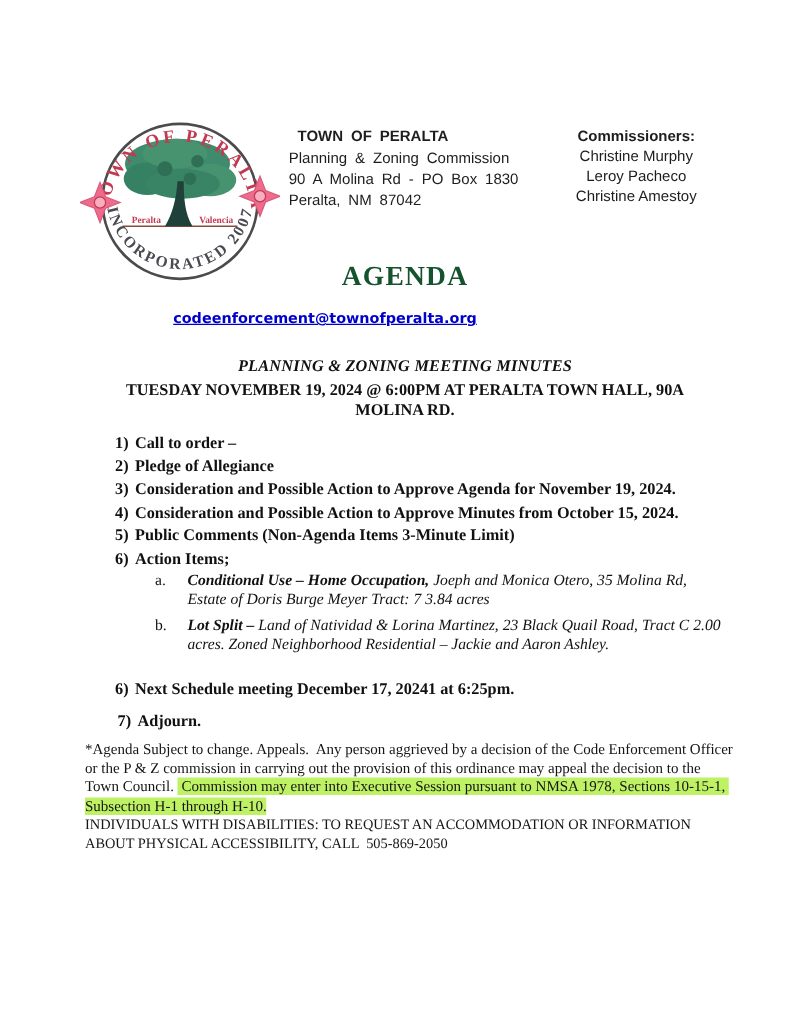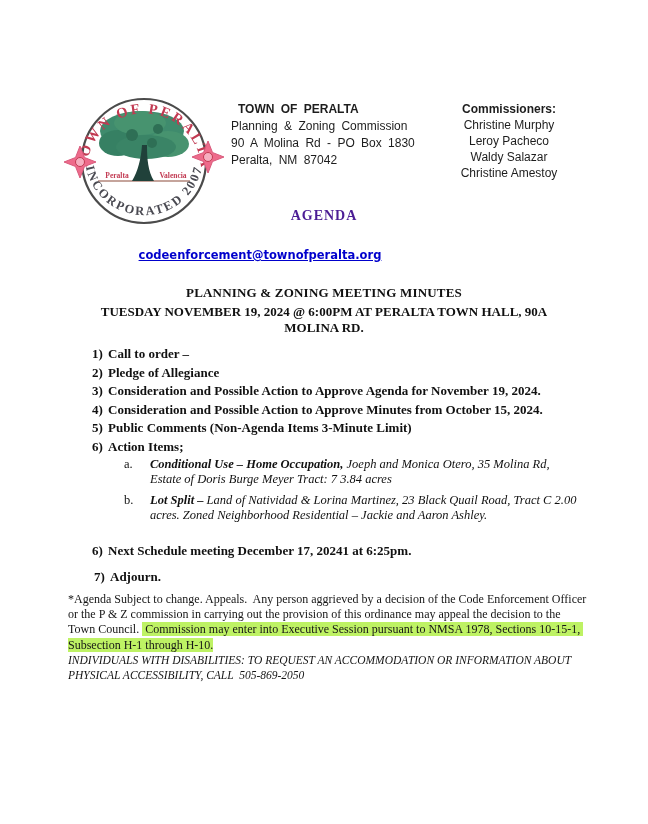--- a/index.html
+++ b/index.html
@@ -10,47 +10,47 @@
   .arc-top-text { font-family:"Liberation Serif", serif; font-size:14.5px; font-weight:bold; letter-spacing:2.5px; fill:#c23a52; }
   .arc-bot-text { font-family:"Liberation Serif", serif; font-size:12.5px; font-weight:bold; letter-spacing:2px; fill:#4a4a52; }
   .seal-label { font-family:"Liberation Serif", serif; font-size:7.5px; font-weight:bold; fill:#c23a52; }
 
   .org-block { position:absolute; left:231px; top:101px; font-family:"Liberation Sans", sans-serif; font-size:12px; line-height:17px; color:#1d1d1d; word-spacing:3px; }
   .org-name { font-weight:bold; padding-left:7px; }
 
   .comm-block { position:absolute; left:426px; top:101px; width:166px; text-align:center; font-family:"Liberation Sans", sans-serif; font-size:12px; line-height:16px; color:#1d1d1d; }
   .comm-label { font-weight:bold;text-align:center; }
 
-  .agenda-title { position:absolute; left:0; top:208px; width:648px; text-align:center; font-size:14px; font-weight:bold; letter-spacing:1px; color:#4c1d95; }
+  .agenda-title { position:absolute; left:0; top:208px; width:648px; text-align:center; font-size:22px; font-weight:bold; letter-spacing:1px; color:#14532d; }
 
   .email-row { position:absolute; left:0; top:245px; width:520px; text-align:center; }
   .email-link { font-family:"DejaVu Sans", sans-serif; font-size:11.5px; font-weight:bold; color:#0000cc; text-decoration:underline; cursor:pointer; }
 
   .meeting-block { position:absolute; left:96px; top:285px; width:456px; text-align:center; }
-  .meeting-title { font-size:13px; font-weight:bold; letter-spacing:.2px; }
+  .meeting-title { font-size:13px; font-weight:bold; font-style:italic; letter-spacing:.2px; }
   .meeting-datetime { margin-top:3px; font-size:13px; font-weight:bold; line-height:15.5px; }
 
   .agenda-list { position:absolute; left:92px; top:346px; width:502px; font-size:13px; font-weight:bold; }
   .a-row { display:flex; line-height:15px; margin-bottom:3.5px; }
   .a-num { width:16px; flex:none; }
   .a-text { flex:1; }
 
   .sub-list { margin:3px 0 0 32px; font-weight:normal; font-size:12.5px; }
   .sub-row { display:flex; line-height:15px; margin-bottom:6px; }
   .sub-marker { width:26px; flex:none; }
   .sub-text { flex:1; max-width:432px; white-space:pre-wrap;font-style:italic; }
   .sub-lead { font-weight:bold; }
 
   .closing-gap { height:14px; }
   .adjourn-row { margin-top:11px; padding-left:2px; }
 
   .footer { position:absolute; left:68px; top:592px; width:521px; font-size:12px; line-height:15.2px; color:#151515; }
   .footer-para { white-space:pre-wrap; }
   .hl { background:#bef264; }
-  .ada { font-size:11.5px; line-height:15px; white-space:pre-wrap;font-style:italic; }
+  .ada { font-size:11.5px; line-height:15px; white-space:pre-wrap; }
 </style>
 </head>
 <body>
 
 <div>
 
   <svg class="seal" viewBox="0 0 160 140" aria-hidden="true">
     <defs>
       <path id="arcTop" d="M 24,88 A 57,57 0 1 1 136,88" fill="none"></path>
       <path id="arcBot" d="M 22,74 A 59,59 0 0 0 138,74" fill="none"></path>
@@ -94,21 +94,20 @@
     <div class="org-name">TOWN OF PERALTA</div>
     <div>Planning &amp; Zoning Commission</div>
     <div>90 A Molina Rd - PO Box 1830</div>
     <div>Peralta, NM 87042</div>
   </div>
 
   <div class="comm-block">
     <div class="comm-label">Commissioners:</div>
     <div>Christine Murphy</div>
     <div>Leroy Pacheco</div>
-    <div>Waldy Salazar</div>
     <div>Christine Amestoy</div>
   </div>
 
   <div class="agenda-title">AGENDA</div>
 
   <div class="email-row">
     <a class="email-link">codeenforcement@townofperalta.org</a>
   </div>
 
   <div class="meeting-block">

